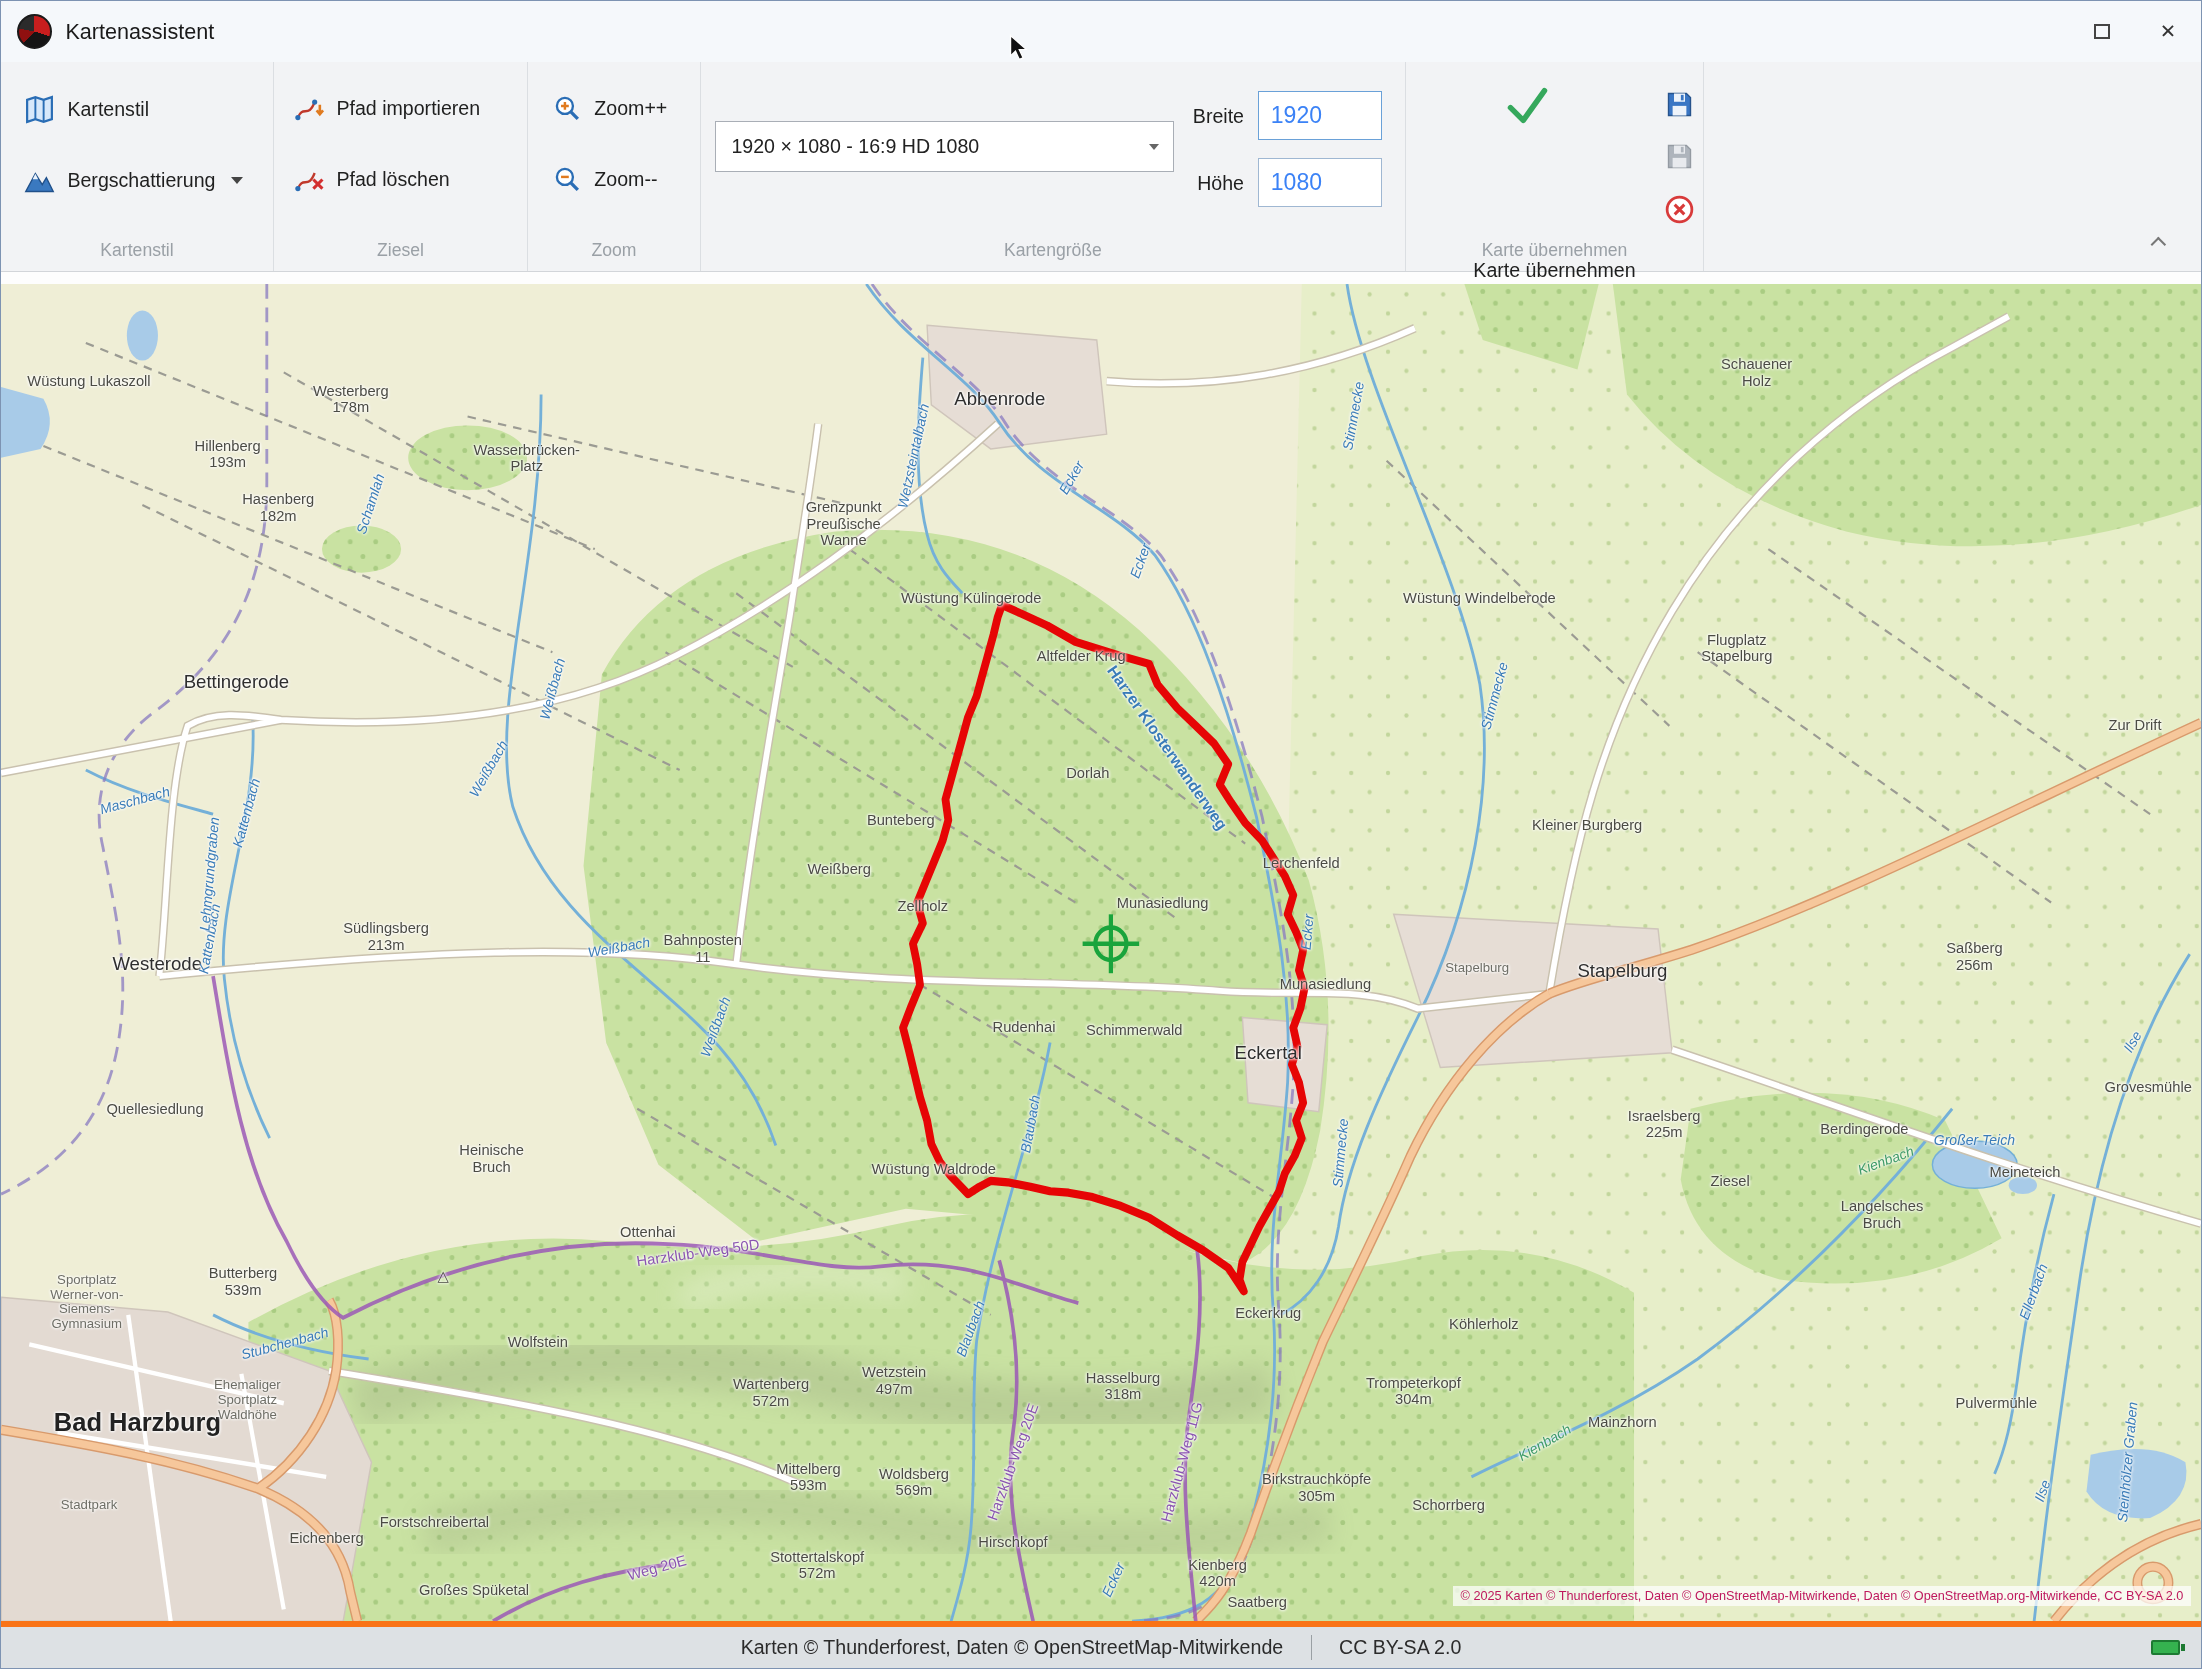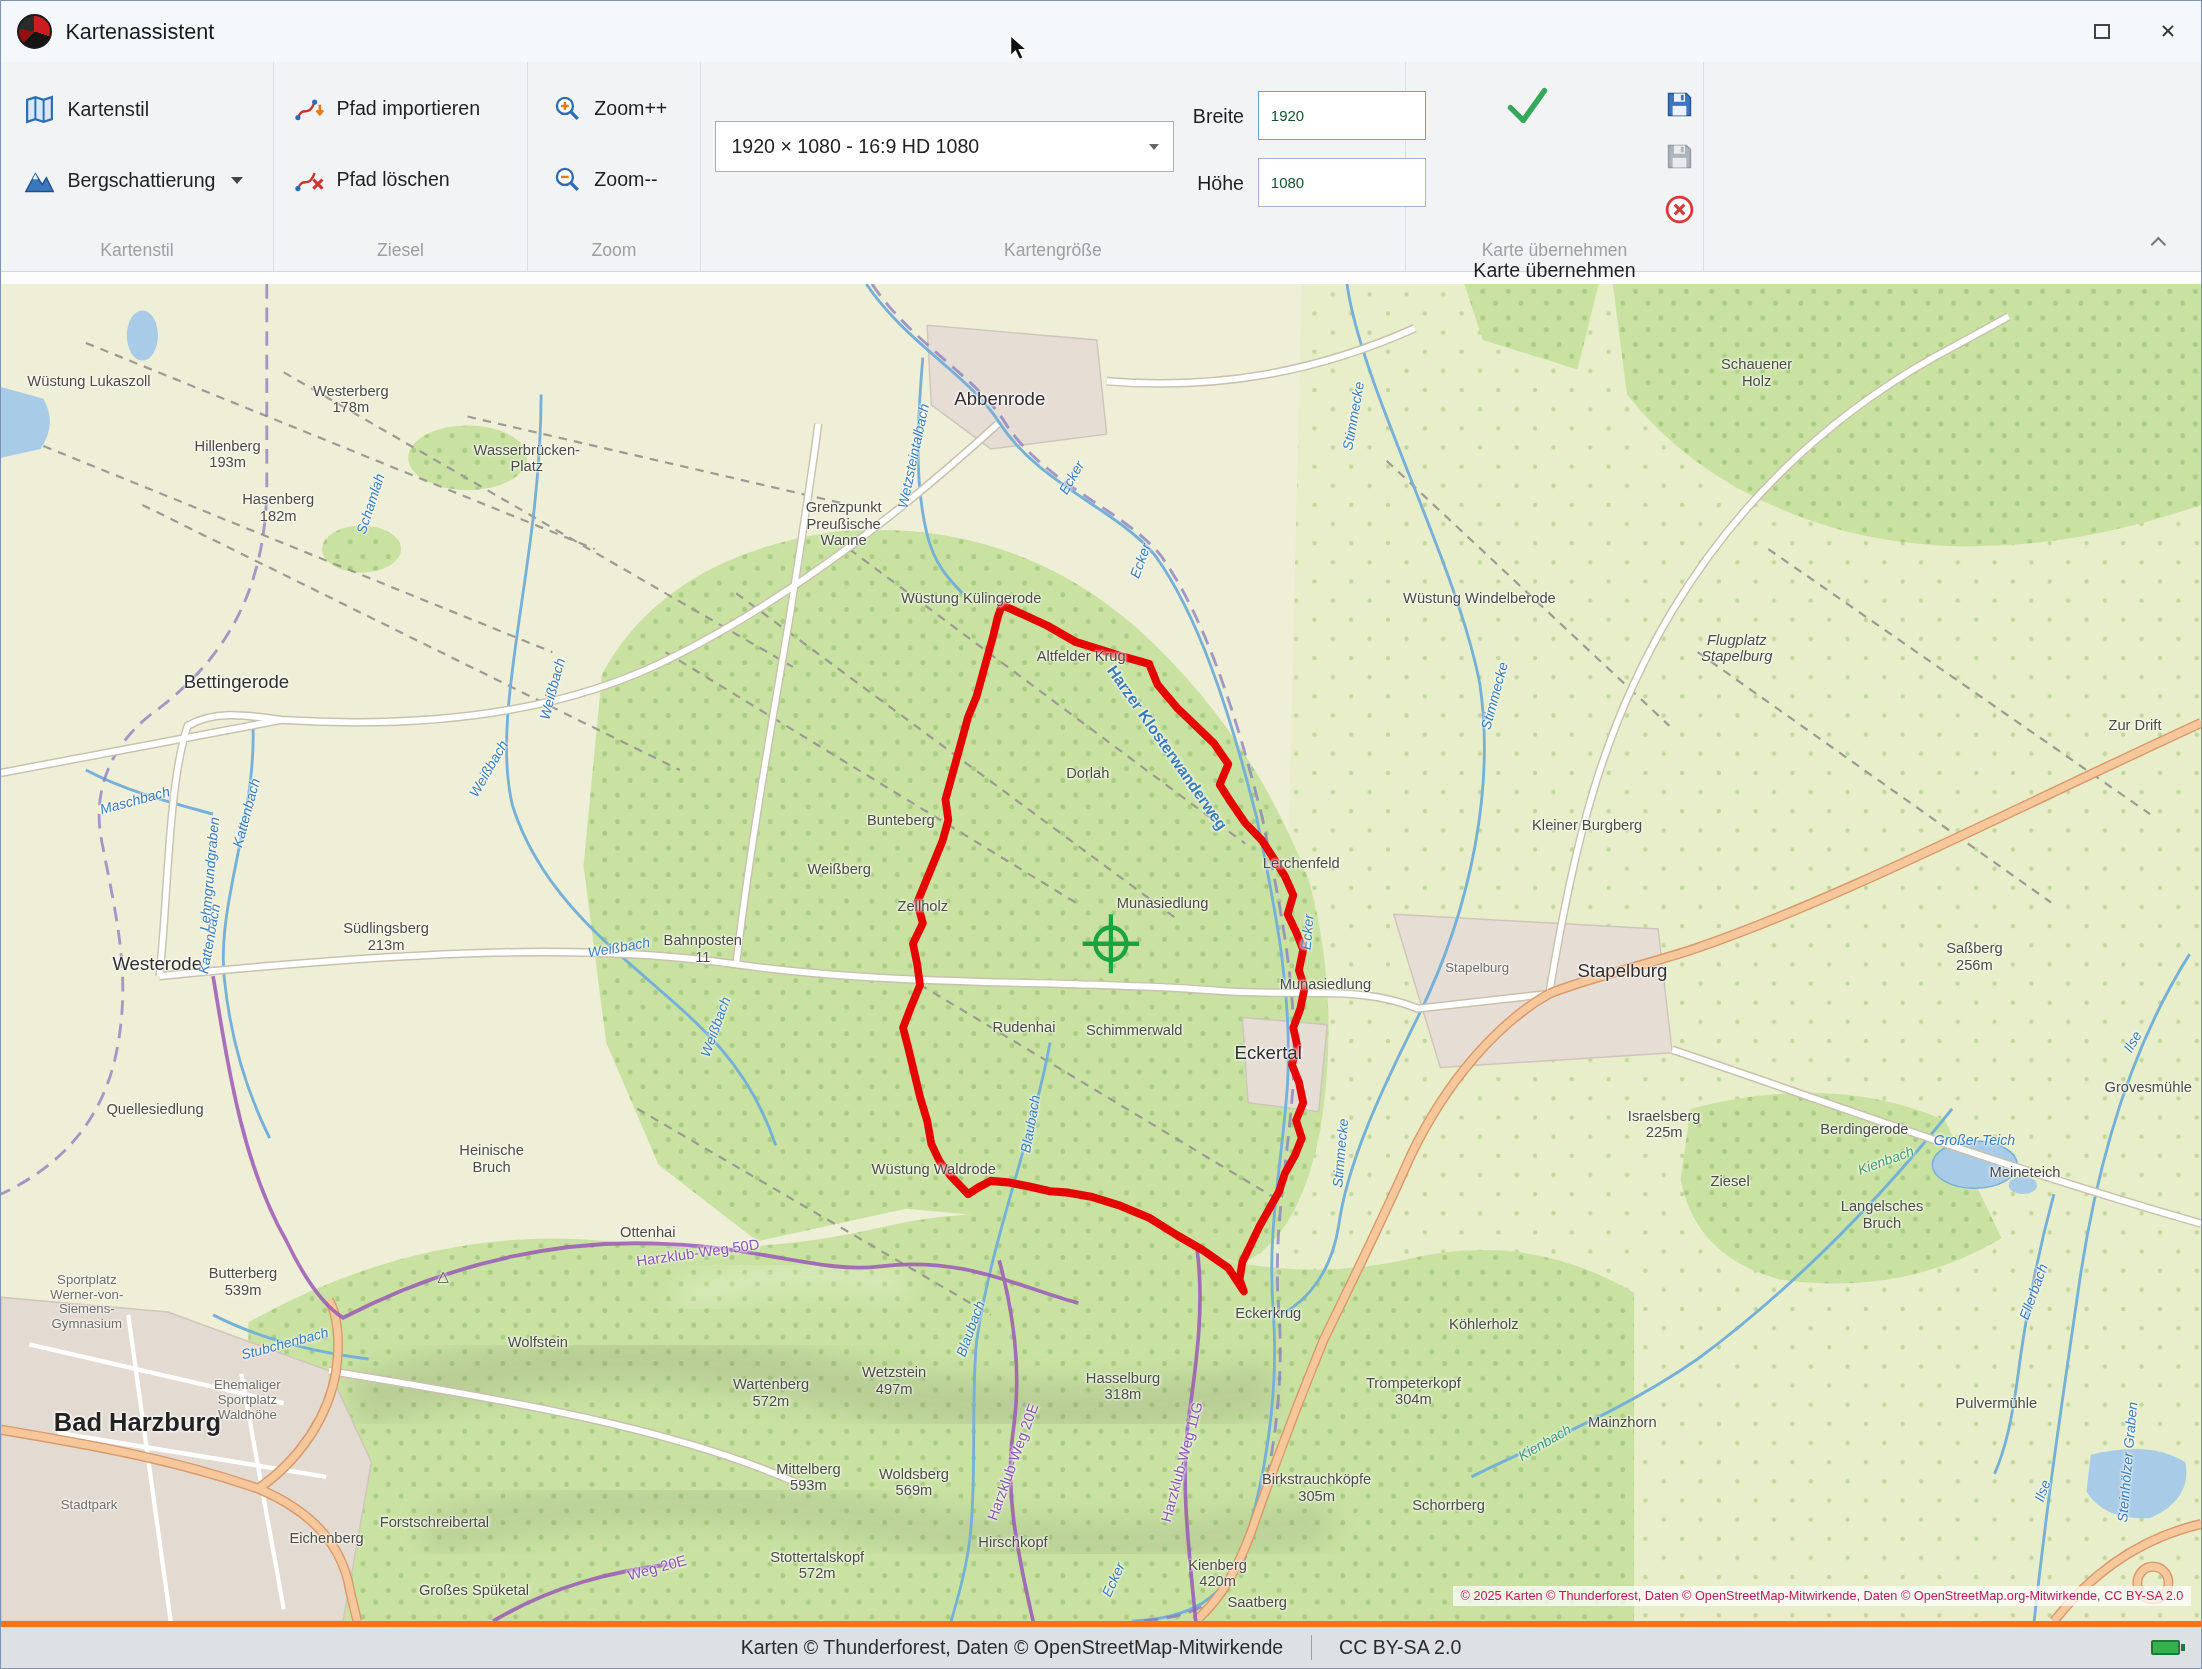--- a/index.html
+++ b/index.html
@@ -22,21 +22,21 @@
   
   .ribbon { height:210px; flex:0 0 210px; background:#f2f3f5; display:flex; border-bottom:1px solid #d2d5d9; position:relative; }
   .rgroup { position:relative; height:100%; border-right:1px solid #dbdee2; }
   .rgroup-label { position:absolute; bottom:9.8px; left:0; width:100%; text-align:center; color:#9aa0a6; font-size:17.6px; }
   .rbtn { position:absolute; display:flex; align-items:center; gap:11.8px; font-size:19.6px; color:#1f1f1f; background:none; border:none; white-space:nowrap; }
   .rbtn svg { flex:0 0 auto; }
   .caret-down { width:0; height:0; border-left:6.9px solid transparent; border-right:6.9px solid transparent; border-top:7.8px solid #444; display:inline-block; margin-left:3.9px; }
   .combo { position:absolute; left:13.7px; top:59px; width:459px; height:51px; background:#fff; border:1px solid #a9aeb6; display:flex; align-items:center; padding:0 15.7px; font-size:19.6px; color:#222; }
   .combo .caret-down { position:absolute; right:13.7px; border-left-width:5.9px; border-right-width:5.9px; border-top-width:6.9px; border-top-color:#666; }
   .dim-label { position:absolute; font-size:19.6px; color:#1f1f1f; width:74px; text-align:right; }
-  .dim-input { position:absolute; width:168px; height:49px; border:1px solid #9fb7d2; background:#fff; font-size:15px; padding:0 11.8px; font-family:"Liberation Sans",sans-serif; color:#14532d; }
+  .dim-input { position:absolute; width:124px; height:49px; border:1px solid #9fb7d2; background:#fff; font-size:23px; padding:0 11.8px; font-family:"Liberation Sans",sans-serif; color:#3b82f6; }
   .apply-label { position:absolute; left:0; top:196px; width:100%; text-align:center; font-size:19.6px; line-height:1.3; color:#1f1f1f; white-space:pre-line; }
   .icon-btn { position:absolute; background:none; border:none; }
   .collapse-btn { position:absolute; right:27.4px; bottom:17.6px; width:25.5px; height:19.6px; background:none; border:none; }
   .chev-up { display:inline-block; width:10.8px; height:10.8px; border-top:2px solid #777; border-left:2px solid #777; transform:rotate(45deg) translateY(2.9px); }
 
   .gap-strip { height:11.8px; flex:0 0 11.8px; background:#fdfdfd; }
 
   
   .map { position:relative; flex:1 1 auto; overflow:hidden; background:#efeed6; }
   .map svg.basemap { position:absolute; inset:0; width:100%; height:100%; display:block; }
@@ -347,21 +347,21 @@
 Platz</div>
         <div class="mlabel town" style="left: 45.4%; top: 8.6%;">Abbenrode</div>
         <div class="mlabel" style="left: 38.3%; top: 18%;">Grenzpunkt
 Preußische
 Wanne</div>
         <div class="mlabel" style="left: 44.1%; top: 23.5%;">Wüstung Külingerode</div>
         <div class="mlabel" style="left: 49.1%; top: 27.8%;">Altfelder Krug</div>
         <div class="mlabel" style="left: 79.8%; top: 6.6%;">Schauener
 Holz</div>
         <div class="mlabel" style="left: 67.2%; top: 23.5%;">Wüstung Windelberode</div>
-        <div class="mlabel" style="left: 78.9%; top: 27.2%; font-style: italic;">Flugplatz
+        <div class="mlabel" style="left: 78.9%; top: 27.2%;">Flugplatz
 Stapelburg</div>
         <div class="mlabel" style="left: 97%; top: 33%;">Zur Drift</div>
         <div class="mlabel town" style="left: 10.7%; top: 29.8%;">Bettingerode</div>
         <div class="mlabel" style="left: 49.4%; top: 36.6%;">Dorlah</div>
         <div class="mlabel" style="left: 40.9%; top: 40.1%;">Bunteberg</div>
         <div class="mlabel" style="left: 38.1%; top: 43.8%;">Weißberg</div>
         <div class="mlabel" style="left: 72.1%; top: 40.5%;">Kleiner Burgberg</div>
         <div class="mlabel" style="left: 59.1%; top: 43.3%;">Lerchenfeld</div>
         <div class="mlabel" style="left: 41.9%; top: 46.5%;">Zellholz</div>
         <div class="mlabel" style="left: 52.8%; top: 46.3%;">Munasiedlung</div>

